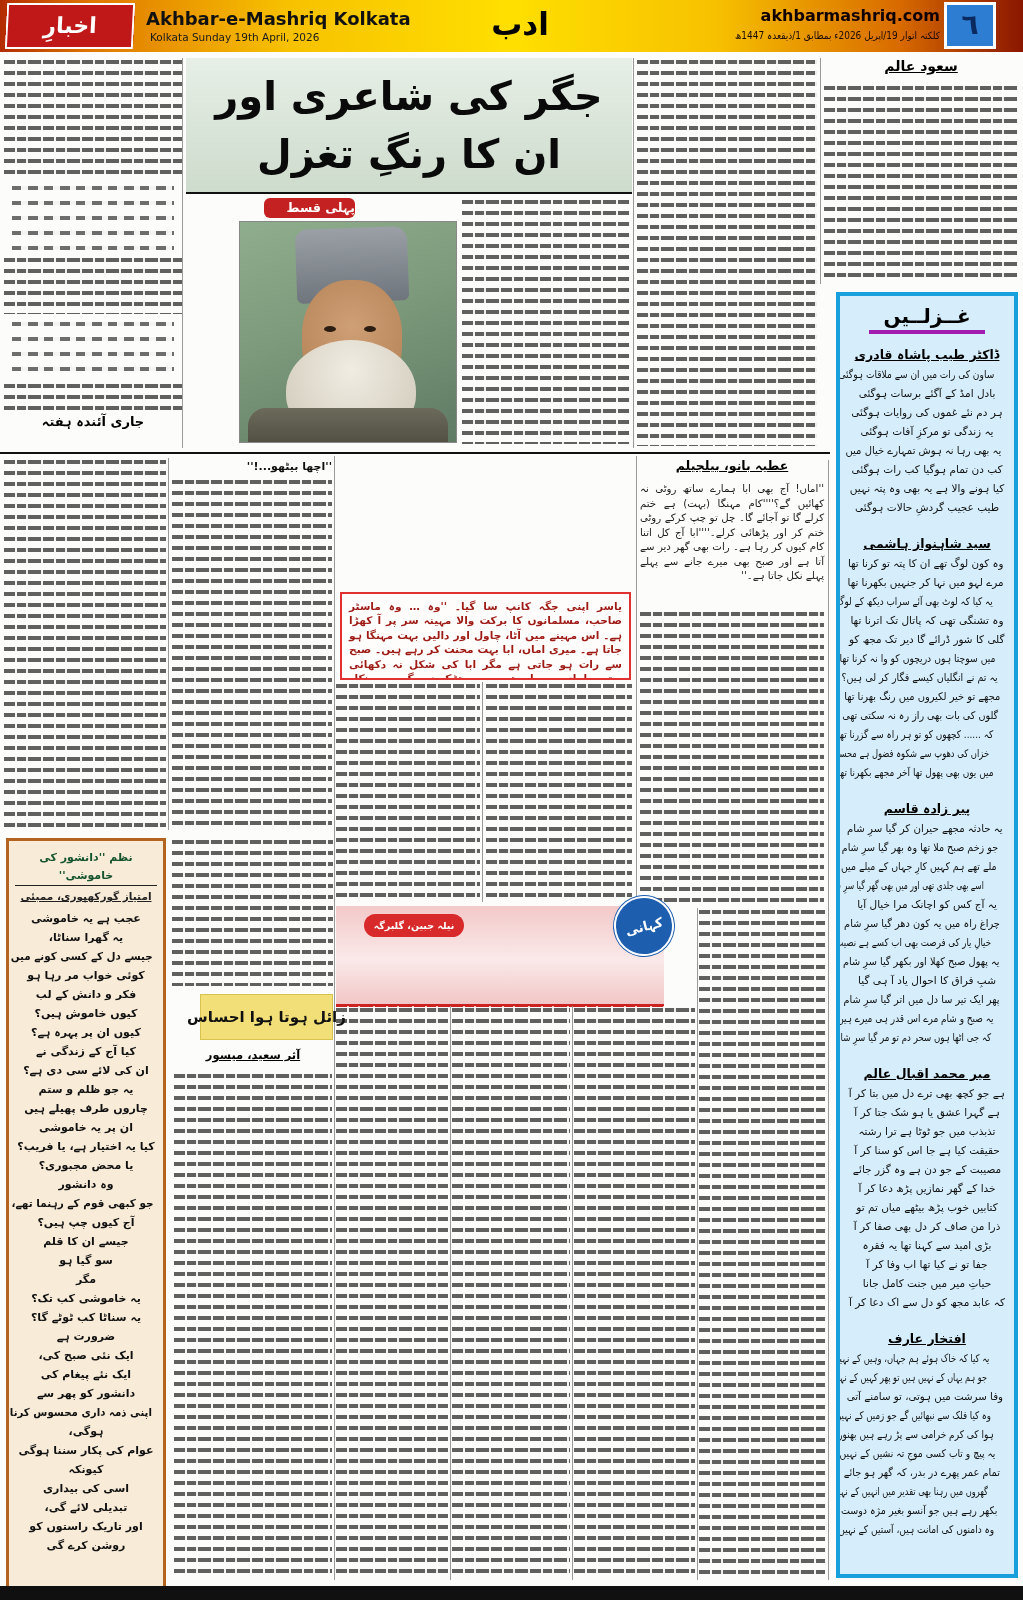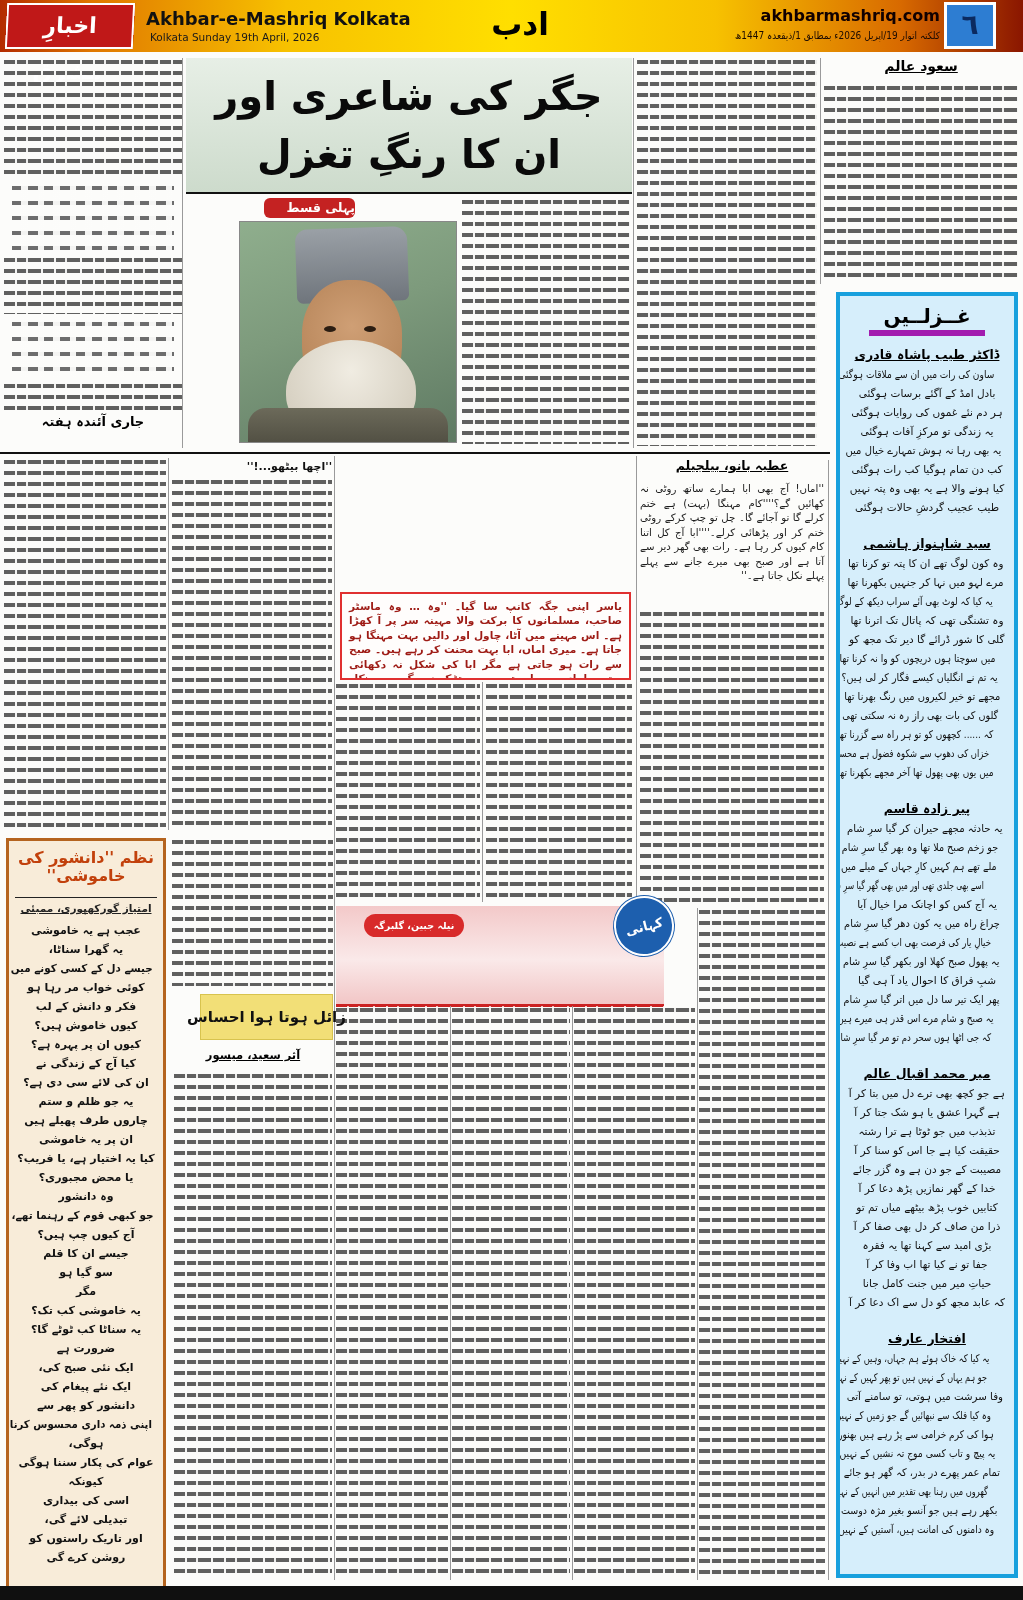--- a/index.html
+++ b/index.html
@@ -53,21 +53,21 @@
     background:radial-gradient(circle at 50% 40%,#cf9f75,#b07e52);border-radius:46% 46% 42% 42%;}
   .photo .eye{position:absolute;width:12px;height:6px;background:#2b1d12;border-radius:50%;top:104px;}
   .photo .beard{position:absolute;left:46px;top:118px;width:130px;height:102px;
     background:radial-gradient(ellipse at 50% 30%,#f0ece2,#cfc8b8);border-radius:50% 50% 46% 46%;}
   .photo .shoulders{position:absolute;left:8px;top:186px;width:200px;height:40px;
     background:linear-gradient(180deg,#6c6a5a,#4e4c40);border-radius:18px 18px 0 0;}
   
   .ghazal-box{position:absolute;left:836px;top:292px;width:182px;height:1286px;box-sizing:border-box;
     background:#d6eefb;border:4px solid #18a0dd;padding:8px 9px;overflow:hidden;}
   .ghazal-title{font-weight:900;font-size:20px;text-align:center;color:#000;margin:0 0 6px;}
-  .ghazal-title span{border-bottom:6px solid #a21caf;padding:0 14px 2px;}
+  .ghazal-title span{border-bottom:4px solid #a21caf;padding:0 14px 2px;}
   .gpoet{font-weight:700;font-size:12.5px;text-align:center;text-decoration:underline;
     color:#000;margin:19px 0 3px;}
   .gline{font-size:10.5px;line-height:19px;color:#111;text-align:center;}
   
   .prices-headbox{position:absolute;left:336px;top:456px;width:297px;height:132px;
     background:linear-gradient(180deg,#f5ccc2,#fcece8 55%,#f5ccc2);border-top:3px solid #111;
     display:flex;align-items:center;justify-content:center;}
   .prices-head{font-weight:900;font-size:36px;line-height:52px;color:#d81f1f;text-align:center;}
   .dialogue{position:absolute;left:640px;top:482px;width:184px;font-size:10.2px;line-height:14.5px;
     color:#1c1c1c;text-align:justify;}
@@ -80,22 +80,22 @@
   .story-title{position:absolute;left:0;top:24px;width:100%;text-align:center;font-weight:900;
     font-size:50px;color:#551212;text-shadow:1px 1px 0 #fff,-1px -1px 0 #fff,2px 2px 0 rgba(85,18,18,.35);}
   .story-oval{position:absolute;left:28px;top:8px;width:100px;height:23px;background:#d82a2a;
     border-radius:12px;color:#fff;font-size:9.5px;font-weight:700;line-height:23px;text-align:center;}
   .story-circle{position:absolute;right:-10px;top:-10px;width:56px;height:56px;border-radius:50%;
     background:#1d5fae;border:2px solid #fff;color:#fff;font-weight:700;font-size:13px;
     display:flex;align-items:center;justify-content:center;transform:rotate(-14deg);box-shadow:0 0 0 1px #1d5fae;}
   
   .poem-box{position:absolute;left:6px;top:838px;width:160px;height:752px;box-sizing:border-box;
     background:#f8ecd9;border:3px solid #b5641f;padding:8px 6px;overflow:hidden;}
-  .poem-title{font-weight:900;font-size:16px;line-height:18px;text-align:center;color:#c2410c;
-    border-bottom:1.5px solid #222;padding-bottom:12px;margin-bottom:4px;}
+  .poem-title{font-weight:900;font-size:11px;line-height:18px;text-align:center;color:#14532d;
+    border-bottom:1.5px solid #222;padding-bottom:0;margin-bottom:4px;}
   .poem-byline{font-weight:700;font-size:10.5px;text-align:center;text-decoration:underline;
     color:#222;margin-bottom:7px;}
   .poem-line{font-weight:700;font-size:11px;line-height:19px;text-align:center;color:#111;}
   
   .fading-headbox{position:absolute;left:200px;top:994px;width:133px;height:46px;background:#f2df77;
     border:1px solid #d8c34e;box-sizing:border-box;display:flex;align-items:center;justify-content:center;}
   .fading-head{font-weight:900;font-size:15px;color:#111;}
   .fading-byline{position:absolute;left:176px;top:1048px;width:154px;font-size:11.5px;}
   .snippet{font-weight:700;font-size:11px;color:#111;text-align:right;}
   .botbar{position:absolute;left:0;top:1586px;width:1023px;height:14px;background:#101010;}

